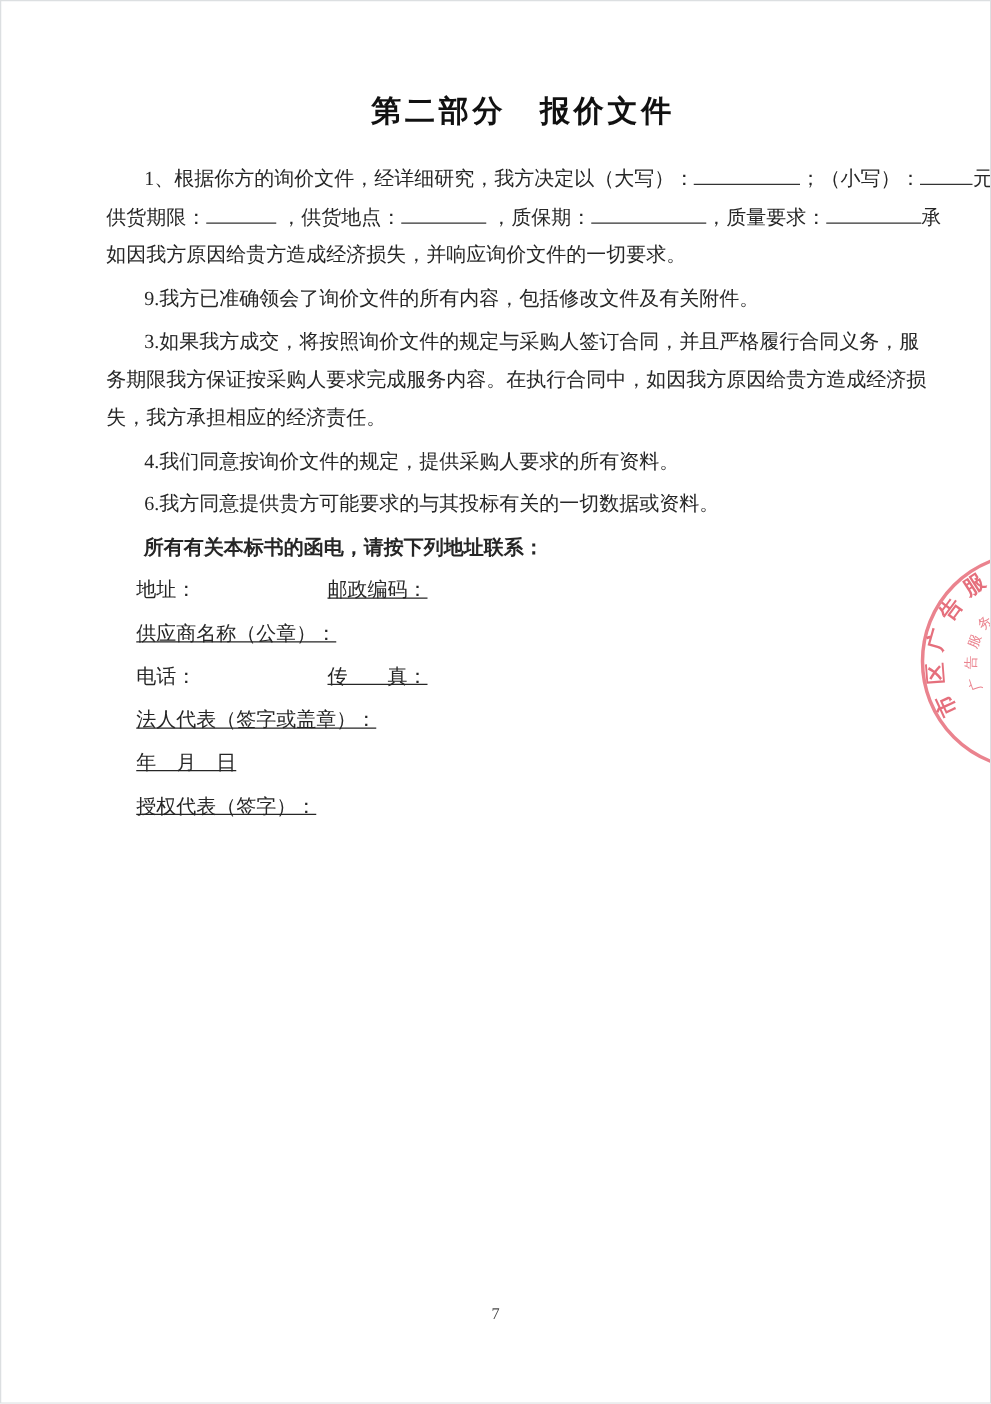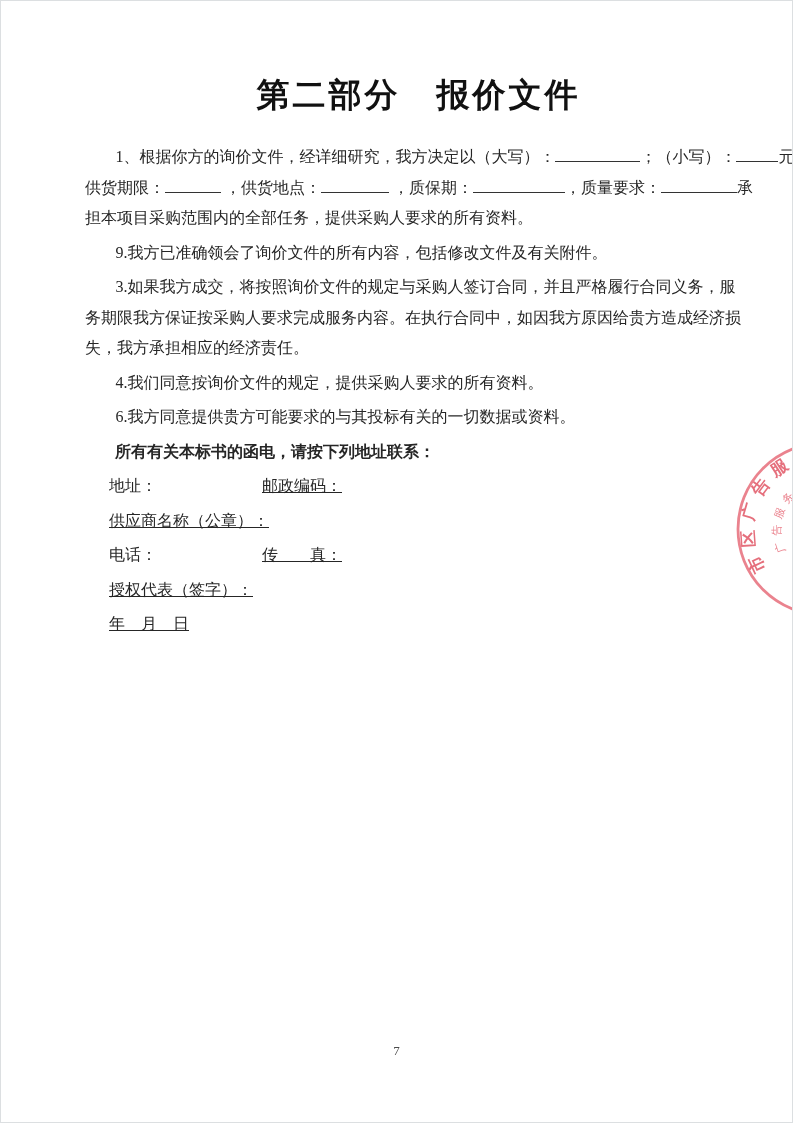--- a/index.html
+++ b/index.html
@@ -8,21 +8,21 @@
     width:791px;height:1121px;
     background:#ffffff;
     border:1px solid #dcdfe1;
     overflow:hidden;
     font-family:"Liberation Serif","DejaVu Serif",serif;
     color:#262626;
   }
   .doc-title{
     margin-top:72px;
     text-align:center;
-    font-size:33px;
+    font-size:24px;
     font-weight:700;
     letter-spacing:3px;
     color:#111;
     font-family:Liberation Serif, serif;
     padding-left:44px;
   }
   .content{
     margin:24px 0 0 84px;
     width:657px;
     font-size:16px;
@@ -61,41 +61,42 @@
 
 <div class="page">
 
   <div class="doc-title">第二部分　报价文件</div>
 
   <div class="content">
 
     <div class="para">
       <div class="nowrap ind"><span>1、根据你方的询价文件，经详细研究，我方决定以（大写）：</span><span class="blank b1"></span><span>；（小写）：</span><span class="blank b2"></span><span>元；</span></div>
       <div class="nowrap"><span class="bold">供货期限：</span><span class="blank b3"></span><span class="bold">，供货地点：</span><span class="blank b4"></span><span class="bold">，质保期：</span><span class="blank b5"></span><span class="bold">，质量要求：</span><span class="blank b6"></span><span>承</span></div>
-      <div>担本项目采购范围内的全部任务，提供采购人要求的所有资料。</div>
+      <div>如因我方原因给贵方造成经济损失，并响应询价文件的一切要求。</div>
     </div>
 
     <p class="para ind">9.我方已准确领会了询价文件的所有内容，包括修改文件及有关附件。</p>
     <p class="para ind">3.如果我方成交，将按照询价文件的规定与采购人签订合同，并且严格履行合同义务，服务期限我方保证按采购人要求完成服务内容。在执行合同中，如因我方原因给贵方造成经济损失，我方承担相应的经济责任。</p>
     <p class="para ind">4.我们同意按询价文件的规定，提供采购人要求的所有资料。</p>
     <p class="para ind">6.我方同意提供贵方可能要求的与其投标有关的一切数据或资料。</p>
 
     <p class="intro">所有有关本标书的函电，请按下列地址联系：</p>
 
     <div class="contact-row">
       <span class="col1">地址：</span><span>邮政编码：</span>
     </div>
 
     <div class="contact-row">供应商名称（公章）：</div>
 
     <div class="contact-row">
       <span class="col1">电话：</span><span>传　　真：</span>
     </div>
+    <div class="contact-row">法人代表（签字或盖章）：</div>
+    <div class="contact-row">年　月　日</div>
     <div class="contact-row">授权代表（签字）：</div>
-    <div class="contact-row">年　月　日</div>
 
   </div>
 
   <svg class="seal" viewBox="0 0 200 200" xmlns="http://www.w3.org/2000/svg">
     <defs>
       <path id="sealRing" d="M 46,145 A 70,70 0 0 1 100,30 A 70,70 0 0 1 154,145" fill="none"></path>
       <path id="sealInner" d="M 68,130 A 45,45 0 0 1 100,55 A 45,45 0 0 1 132,130" fill="none"></path>
     </defs>
     <circle cx="100" cy="100" r="86" fill="none" stroke="#e8727f" stroke-width="2.8"></circle>
     <text font-size="17" font-weight="700" fill="#e25c6b" letter-spacing="8" font-family="Liberation Serif, serif">

